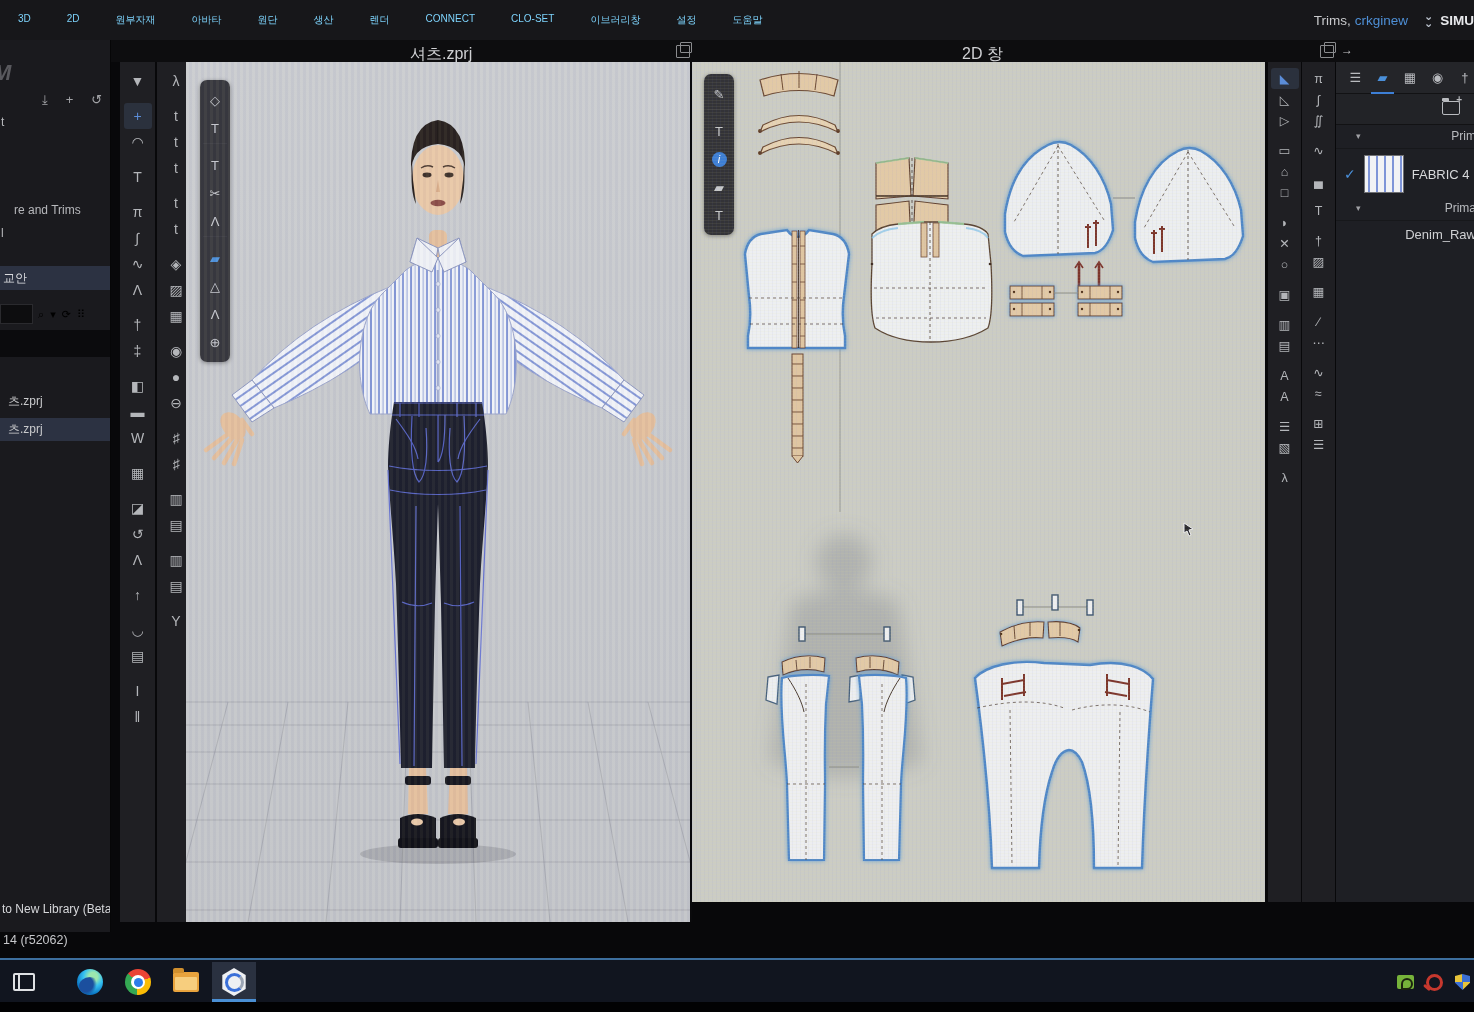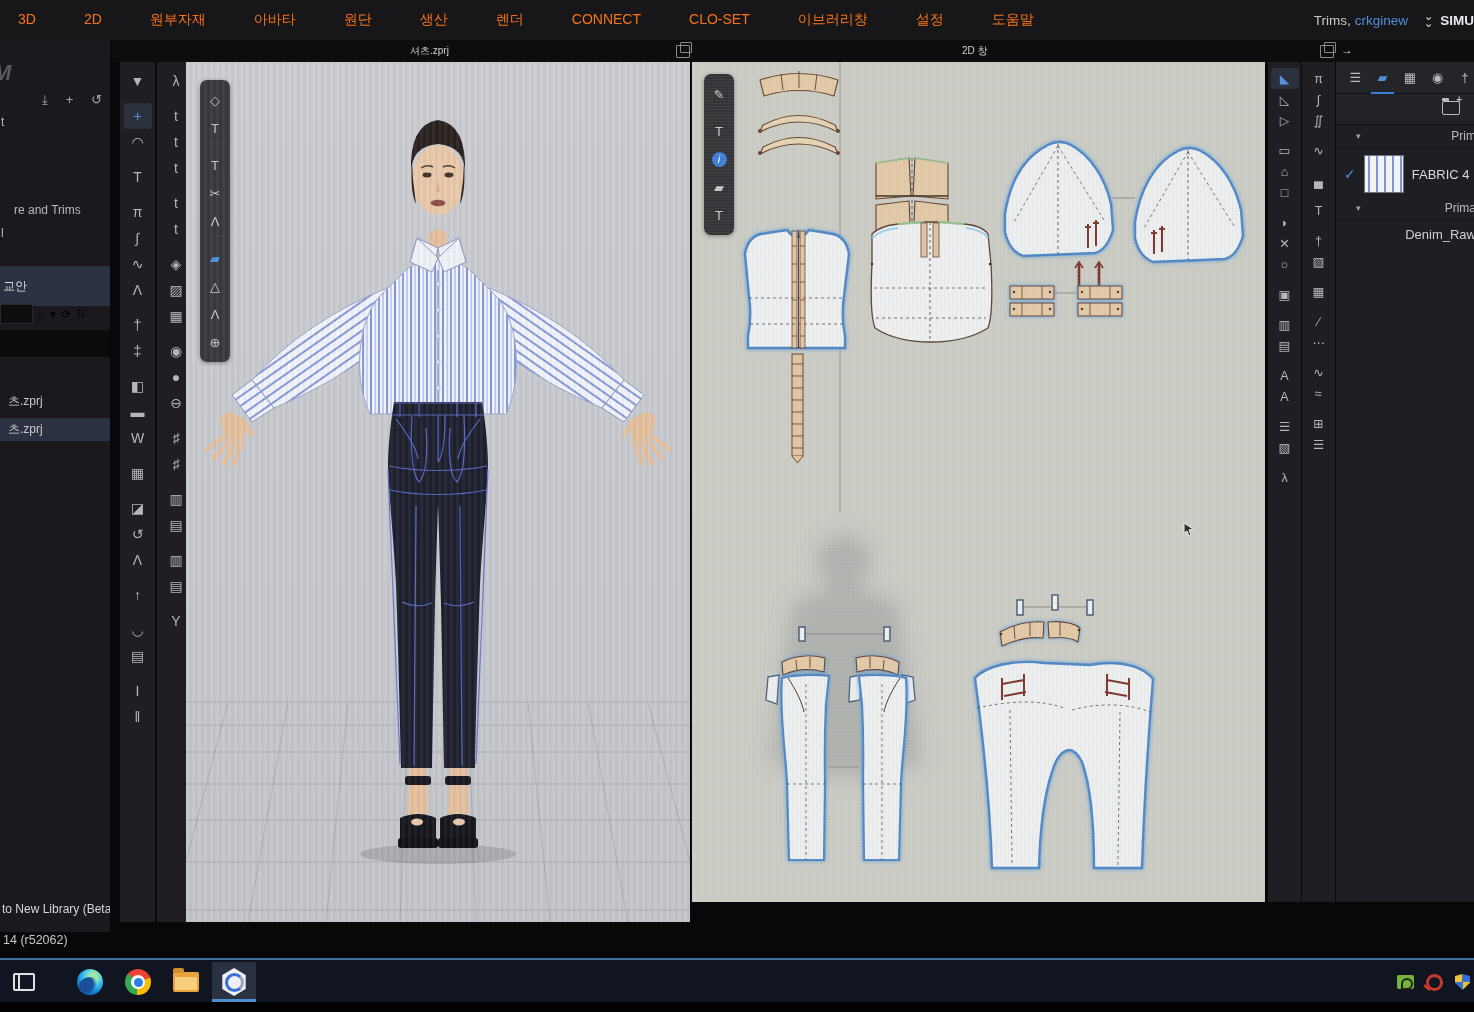--- a/index.html
+++ b/index.html
@@ -1,37 +1,37 @@
 <!DOCTYPE html>
 <html><head>
 <meta charset="utf-8">
 <style>
   html,body{margin:0;padding:0;background:#000;}
   .screen{position:relative;width:1474px;height:1012px;background:#08080a;overflow:hidden;
           font-family:"Liberation Sans","DejaVu Sans",sans-serif;-webkit-font-smoothing:antialiased;}
   
   .menubar{position:absolute;left:0;top:0;width:1474px;height:40px;background:#17171a;display:flex;align-items:center;}
-  .menubar .mi{color:#f97316;font-size:14px;padding:0 24px;cursor:default;white-space:nowrap;}
+  .menubar .mi{color:#7dd3fc;font-size:10px;padding:0 18px;cursor:default;white-space:nowrap;}
   .menubar .mi:first-child{padding-left:18px;}
   .menu-right{position:absolute;right:66px;top:0;height:40px;display:flex;align-items:center;font-size:13.5px;}
   .hello{color:#c8c9cc;} .hello b{color:#4e8fd6;font-weight:normal;margin-left:4px;}
   .simu{position:absolute;right:0;top:0;height:40px;display:flex;align-items:center;color:#e8e9ec;font-size:13.5px;font-weight:bold;}
   .simu .chev{color:#bfc6d2;font-size:11px;line-height:7px;display:inline-block;margin-right:7px;text-align:center;}
   
   .hstrip{position:absolute;left:0;top:40px;width:1474px;height:22px;background:#0d0d0f;}
-  .htitle{position:absolute;top:44px;font-size:10px;color:#cfd0d3;}
+  .htitle{position:absolute;top:44px;font-size:16px;color:#cfd0d3;}
   .hicon{position:absolute;top:45px;width:12px;height:11px;border:1px solid #8a8b8e;border-radius:1px;}
   .hicon:before{content:"";position:absolute;left:3px;top:-4px;width:10px;height:9px;border:1px solid #8a8b8e;border-radius:1px;}
   .harrow{position:absolute;top:43px;color:#9a9b9e;font-size:12px;}
   
   .sidebar{position:absolute;left:0;top:40px;width:110px;height:892px;background:#1a1a1e;border-right:1px solid #060607;overflow:hidden;}
   .sb-logo{position:absolute;left:-7px;top:20px;color:#59595e;font-size:22px;font-weight:bold;font-style:italic;}
   .sb-icons{position:absolute;left:42px;top:52px;display:flex;gap:12px;color:#a2a3a7;font-size:13px;}
   .sb-frag{position:absolute;left:1px;color:#b7b8bc;font-size:12px;}
-  .sb-row-hl{position:absolute;left:0;width:110px;height:40px;background:#2c3242;color:#d9dade;font-size:12px;display:flex;align-items:center;padding-left:3px;box-sizing:border-box;}
+  .sb-row-hl{position:absolute;left:0;width:110px;height:24px;background:#2c3242;color:#d9dade;font-size:12px;display:flex;align-items:center;padding-left:3px;box-sizing:border-box;}
   .sb-search{position:absolute;left:0;top:263px;width:110px;height:22px;display:flex;align-items:center;}
   .sb-input{width:31px;height:18px;background:#0d0d0f;border:1px solid #2a2a2e;margin-right:5px;}
   .sb-darkbox{position:absolute;left:0;top:290px;width:110px;height:27px;background:#0b0b0d;}
   .sb-file{position:absolute;left:0;width:110px;height:23px;color:#c9cacc;font-size:12px;display:flex;align-items:center;padding-left:8px;box-sizing:border-box;}
   .sb-file.hl{background:#2c3242;}
   .sb-link{position:absolute;left:2px;top:862px;color:#d6d7da;font-size:12px;white-space:nowrap;}
   .version{position:absolute;left:3px;top:933px;color:#c6c7ca;font-size:12.5px;}
   
   .tbar{position:absolute;background:#1f1f23;display:flex;flex-direction:column;align-items:center;padding-top:6px;box-sizing:border-box;}
   .tool{width:28px;height:26px;display:flex;align-items:center;justify-content:center;color:#b4b6ba;font-size:14px;border-radius:3px;flex:none;}

